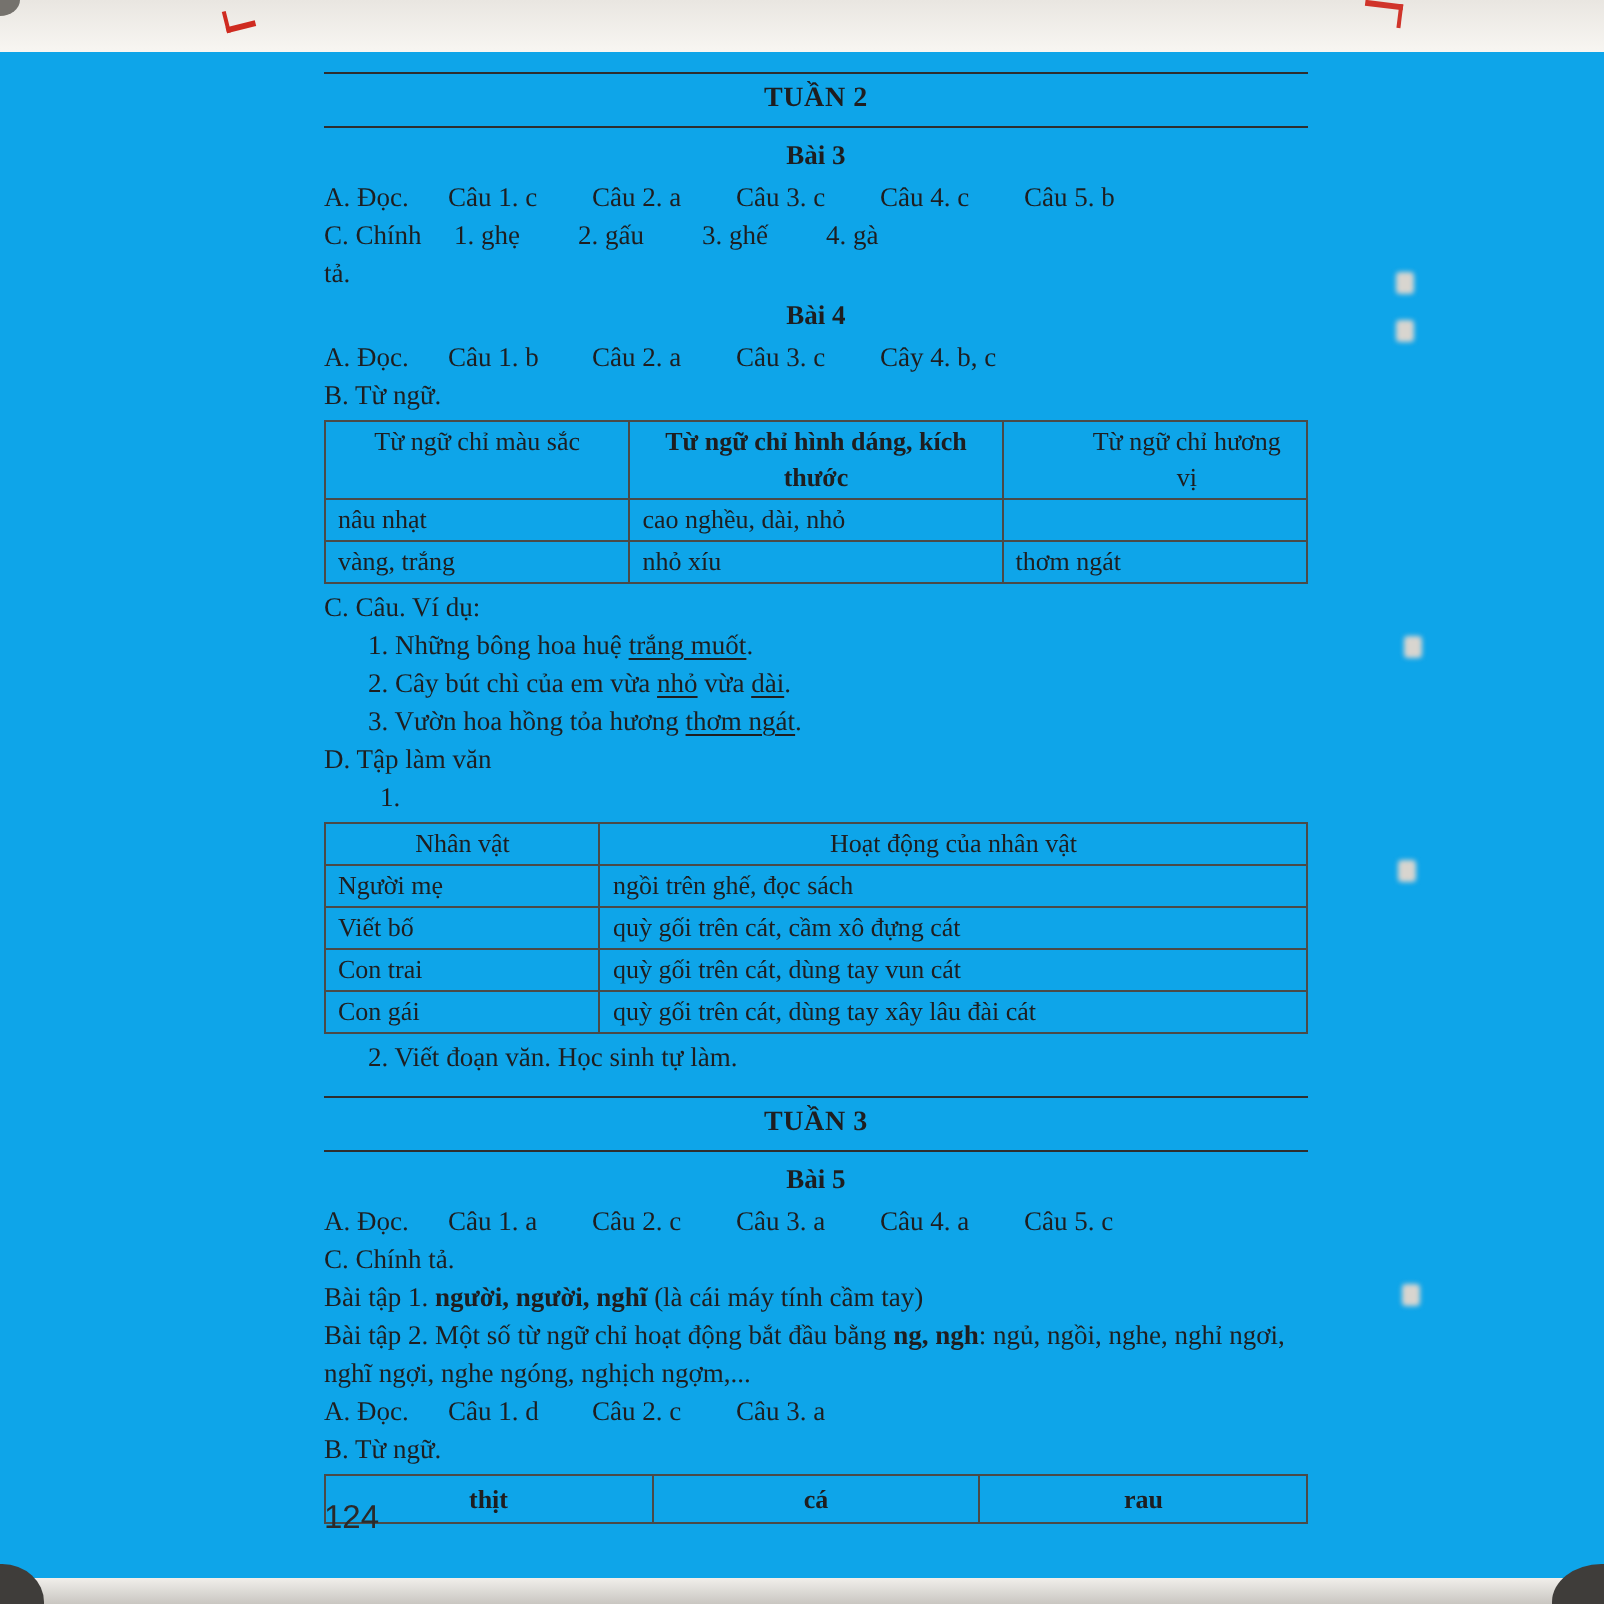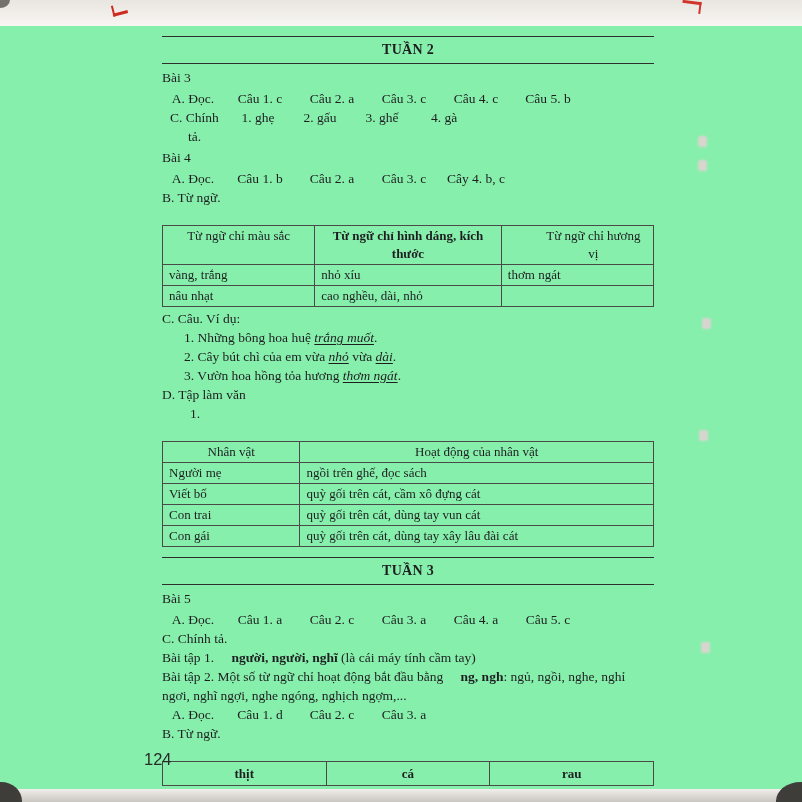--- a/index.html
+++ b/index.html
@@ -2,21 +2,21 @@
 <html><head>
 <meta charset="utf-8">
 <style>
   html,body{margin:0;padding:0;}
   body{
     width:802px;height:802px;overflow:hidden;position:relative;
     background:#e7e4e0;
     font-family:"Liberation Serif","DejaVu Serif",serif;
     color:#1e1e20;
   }
-  .photo{position:absolute;inset:0;background:#86efac;}
+  .photo{position:absolute;inset:0;background:#0ea5e9;}
   .top-edge{position:absolute;top:0;left:0;right:0;height:26px;
     background:linear-gradient(#e9e6e1,#f8f6f2);}
   .bottom-edge{position:absolute;left:0;right:0;bottom:0;height:13px;
     background:linear-gradient(#f1efeb,#c9c6c1);}
   .corner{position:absolute;background:#3f3d3a;}
   .corner-bl{left:0;bottom:0;width:22px;height:20px;border-top-right-radius:95%;}
   .corner-br{right:0;bottom:0;width:26px;height:20px;border-top-left-radius:95%;}
   .corner-tl{left:0;top:0;width:10px;height:8px;background:#75726d;border-bottom-right-radius:100%;}
   .red-mark-1{position:absolute;left:112px;top:4px;width:13px;height:8px;
     border-bottom:3px solid #cf2b20;border-left:2px solid #cf2b20;transform:rotate(-14deg);}
@@ -24,42 +24,42 @@
     border-top:3px solid #d0342a;border-right:2px solid #d0342a;transform:rotate(7deg);}
   .bleed{position:absolute;width:9px;height:11px;background:#d8d5cf;
     border-radius:2px;filter:blur(1.2px);}
 
   .content{position:absolute;left:162px;top:36px;width:492px;font-size:13.5px;line-height:19px;}
 
   .week-heading{border-top:1.2px solid #2e2e2e;border-bottom:1.2px solid #2e2e2e;
     text-align:center;font-weight:700;font-size:14px;padding:3px 0 4px;margin-bottom:4px;
     letter-spacing:.3px;}
   .week3-gap{margin-top:10px;text-align:center;}
-  .bai-title{font-weight:400;margin:2px 0;}
-
-  .ans-row{display:flex;text-align:center;}
+  .bai-title{text-align:center;font-weight:700;margin:2px 0;}
+
+  .ans-row{display:flex;}
   .ans-row .lbl{width:62px;flex:none;}
   .ans-row .a{width:72px;flex:none;}
   .ct-row .lbl{width:65px;flex:none;}
   .ct-row .a{width:62px;flex:none;}
 
-  table{border-collapse:collapse;width:100%;font-size:13px;margin:18px 0 2px;border-radius:21px;}
+  table{border-collapse:collapse;width:100%;font-size:13px;margin:3px 0 2px;border-radius:21px;}
   td{border:1px solid #4a4a48;padding:1px 6px;line-height:18px;vertical-align:top;}
   td.c{text-align:center;}
   td.b{font-weight:700;}
   .t1-c1{width:31%;} .t1-c2{width:38%;font-weight:bold;} .t1-c3{width:31%;padding-left:38px;}
   .t2-c1{width:28%;} .t2-c2{width:72%;}
   .t3 td{padding:2px 6px;line-height:19px;}
 
   .indent1{padding-left:22px;}
   .indent2{padding-left:28px;}
-  .u{text-decoration:underline;text-underline-offset:2px;font-style:italic;}
-  b{font-weight:700;margin-left:14px;}
-
-  .page-num{position:absolute;left:144px;top:750px;font-size:16.5px;color:#2a2a2a;
+  .u{text-decoration:underline;text-underline-offset:2px;}
+  b{font-weight:700;}
+
+  .page-num{position:absolute;left:162px;top:750px;font-size:16.5px;color:#2a2a2a;
     font-family:"Liberation Sans","DejaVu Sans",sans-serif;}
 </style>
 </head>
 <body>
 
 <div class="photo">
   <div class="top-edge"></div>
 
   <div class="content">
 
@@ -99,29 +99,29 @@
     <div>B. Từ ngữ.</div>
 
     <table>
       <tbody>
         <tr>
           <td class="c t1-c1">Từ ngữ chỉ màu sắc</td>
           <td class="c t1-c2">Từ ngữ chỉ hình dáng, kích thước</td>
           <td class="c t1-c3">Từ ngữ chỉ hương vị</td>
         </tr>
         <tr>
+          <td>nâu nhạt</td>
+          <td>cao nghều, dài, nhỏ</td>
+          <td></td>
+        </tr>
+        <tr>
           <td>vàng, trắng</td>
           <td>nhỏ xíu</td>
           <td>thơm ngát</td>
         </tr>
-        <tr>
-          <td>nâu nhạt</td>
-          <td>cao nghều, dài, nhỏ</td>
-          <td></td>
-        </tr>
       </tbody>
     </table>
 
     <div>C. Câu. Ví dụ:</div>
 
     <div class="indent1">
       <span>1. Những bông hoa huệ </span><span class="u">trắng muốt</span><span>.</span>
     </div>
     <div class="indent1">
       <span>2. Cây bút chì của em vừa </span><span class="u">nhỏ</span><span> vừa </span><span class="u">dài</span><span>.</span>
@@ -151,20 +151,21 @@
           <td>Con trai</td>
           <td>quỳ gối trên cát, dùng tay vun cát</td>
         </tr>
         <tr>
           <td>Con gái</td>
           <td>quỳ gối trên cát, dùng tay xây lâu đài cát</td>
         </tr>
       </tbody>
     </table>
 
+    <div class="indent1">2. Viết đoạn văn. Học sinh tự làm.</div>
 
     <div class="week-heading week3-gap">
       <span>TUẦN 3</span>
     </div>
 
     <div class="bai-title">Bài 5</div>
 
     <div class="ans-row">
       <span class="lbl">A. Đọc.</span>
       <span class="a">Câu 1. a</span>

